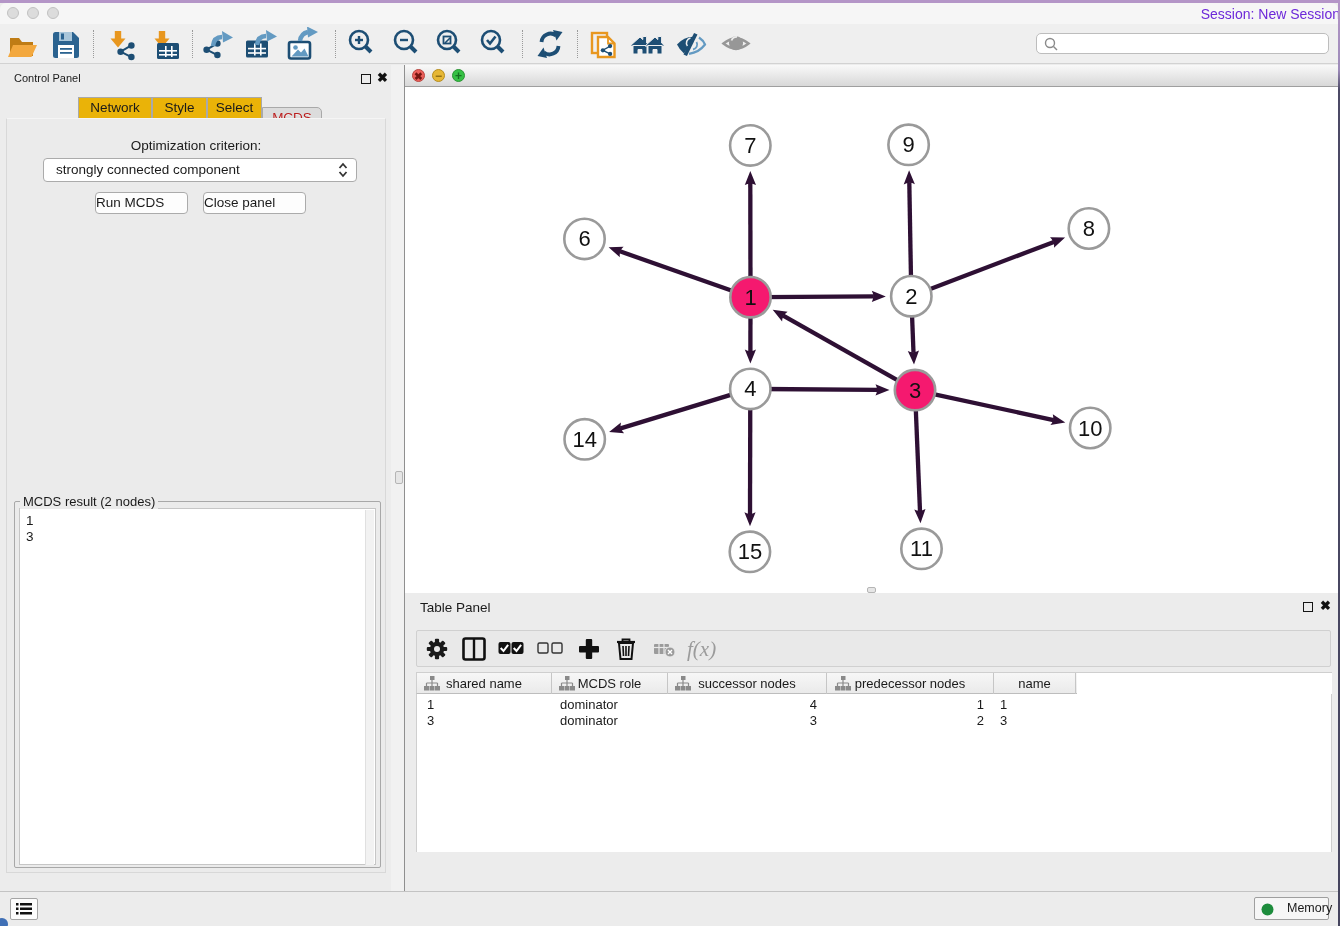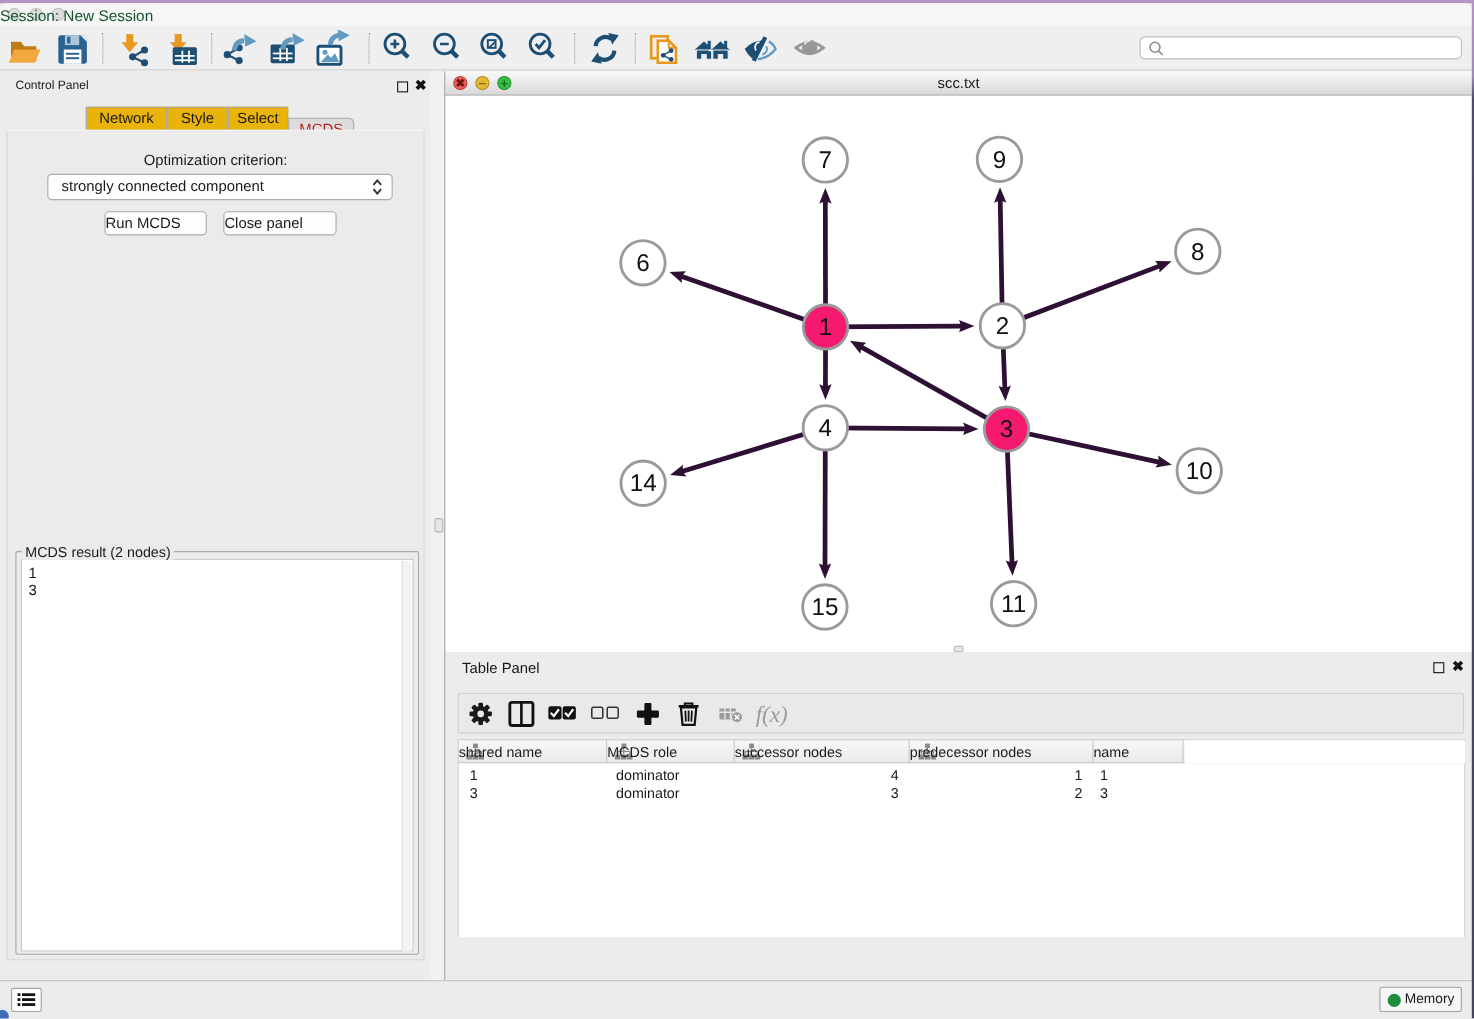--- a/index.html
+++ b/index.html
@@ -1,21 +1,21 @@
 <!DOCTYPE html>
 <html><head><meta charset="utf-8"><style>
 *{margin:0;padding:0;box-sizing:border-box}
 html,body{width:1340px;height:926px;overflow:hidden}
 body{font-family:"Liberation Sans",sans-serif;background:#ececec;position:relative;font-size:13px;color:#1a1a1a}
 .abs{position:absolute}
 .purple-top{left:0;top:0;width:1340px;height:3px;background:#b495c7}
 .purple-right{right:0;top:0;width:2px;height:926px;background:linear-gradient(#b495c7 0px,#9d8bb9 70px,#4c4a66 90px,#45445e 100%);z-index:50}
 .titlebar{left:0;top:3px;width:1338px;height:21px;background:#f6f6f6;border-radius:6px 6px 0 0}
 .tl{width:12px;height:12px;border-radius:50%;background:#dcdcdc;border:1px solid #c2c2c2;position:absolute;top:4px}
-.title-txt{left:0;top:6px;width:1340px;text-align:left;color:#14532d;font-size:14px}
+.title-txt{left:0;top:6px;width:1340px;text-align:right;color:#6d28d9;font-size:14px}
 .toolbar{left:0;top:24px;width:1338px;height:40px;background:#efefef;border-bottom:1px solid #d2d2d2}
 .tsep{position:absolute;top:6px;height:28px;width:0;border-left:1px dotted #9a9a9a}
 .searchbox{left:1036px;top:33px;width:293px;height:21px;background:#fff;border:1px solid #bdbdbd;border-radius:5px}
 
 .ctrl{left:0;top:65px;width:391px;height:826px;background:#ececec}
 .pfloat{position:absolute;width:10px;height:10px;border:1.6px solid #151515}
 .px{position:absolute;font-size:13px;font-weight:bold;color:#111}
 .tab{position:absolute;top:0;height:22px;background:#eab308;border:1px solid #a9a9a9;text-align:center;line-height:20px;font-size:13.5px}
 .ctrl-content{position:absolute;left:6px;top:118px;width:380px;height:755px;background:#ebebeb;border:1px solid #d8d8d8;border-top:1px solid #f5f5f5}
 .combo{position:absolute;left:43px;top:158px;width:314px;height:24px;background:#fff;border:1px solid #ababab;border-radius:4px;line-height:22px;padding-left:12px;font-size:13.5px}
@@ -30,24 +30,24 @@
 .grip{position:absolute;background:#e6e6e6;border:1px solid #b5b5b5;border-radius:2px}
 
 .sccwin{left:405px;top:65px;width:933px;height:22px;background:linear-gradient(#f9f9f9,#d8d8d8);border-bottom:1px solid #9f9f9f}
 .wl{width:13px;height:13px;border-radius:50%;position:absolute;top:4px;text-align:center;line-height:12.5px;font-size:12px;font-weight:bold}
 .canvas{left:405px;top:87px;width:933px;height:506px;background:#fff}
 
 .tpanel{left:405px;top:593px;width:933px;height:298px;background:#ececec}
 .ttoolbar{position:absolute;left:11px;top:37px;width:915px;height:37px;background:#e9e9e9;border:1px solid #d0d0d0;border-radius:2px}
 .thead{position:absolute;left:11px;top:79px;width:916px;height:22px;background:linear-gradient(#f7f7f7,#eaeaea);border:1px solid #cfcfcf;border-bottom:1px solid #bdbdbd}
 .tbody{position:absolute;left:11px;top:101px;width:916px;height:158px;background:#fff;border-left:1px solid #cfcfcf;border-right:1px solid #cfcfcf}
-.hcell{position:absolute;top:0;height:21px;border-right:1px solid #c6c6c6;line-height:21px;font-size:13px}
+.hcell{position:absolute;top:0;height:21px;border-right:1px solid #c6c6c6;text-align:center;line-height:21px;font-size:13px}
 .bottabs{position:absolute;left:287px;top:271px;height:22px;border:1px solid #a8a8a8;border-radius:7px;background:#fff;overflow:hidden}
 .btab{position:absolute;top:0;height:22px;text-align:center;line-height:21px;font-size:13.5px;border-right:1px solid #a8a8a8}
-.membtn{left:1254px;top:897px;width:75px;height:23px;background:#f6f6f6;border:1px solid #9f9f9f;position:absolute;border-radius:2px;line-height:21px;font-size:12.5px;padding-left:22px}
+.membtn{left:1254px;top:897px;width:75px;height:23px;background:#f6f6f6;border:1px solid #9f9f9f;position:absolute;border-radius:2px;line-height:21px;font-size:12.5px;padding-left:32px}
 .statusbar{left:0;top:891px;width:1340px;height:35px;background:#ececec;border-top:1px solid #c3c3c3}
 .listbtn{position:absolute;left:10px;top:898px;width:28px;height:22px;background:#fcfcfc;border:1px solid #a5a5a5;border-radius:2px}
 </style></head>
 <body>
 <div class="abs purple-top"></div>
 
 <div class="abs titlebar">
   <div class="tl" style="left:7px"></div>
     <div class="tl" style="left:27px"></div>
     <div class="tl" style="left:47px"></div>
@@ -183,21 +183,20 @@
 <div class="abs grouplabel">MCDS result (2 nodes)</div>
 
 <div class="abs vdiv"></div>
 <div class="abs vline"></div>
 <div class="grip" style="left:395px;top:471px;width:8px;height:13px"></div>
 
 <div class="abs sccwin">
   <div class="wl" style="left:7px;background:#ec5f5b;border:1px solid #b74640;color:#741511;font-size:10.5px">✖</div>
   <div class="wl" style="left:27px;background:#e6b735;border:1px solid #b68d1e;color:#8a6a10">−</div>
   <div class="wl" style="left:47px;background:#35c044;border:1px solid #2a9434;color:#156e20">+</div>
-  <div style="position:absolute;left:0;top:3px;width:100%;text-align:center;font-size:13.5px;color:#1a1a1a">scc.txt</div>
 </div>
 <div class="abs canvas"></div>
 <svg id="graph" width="933" height="505" viewBox="0 0 933 505" style="position:absolute;left:405px;top:87px" font-family="Liberation Sans, sans-serif">
     <line x1="345.5" y1="210.2" x2="345.3" y2="95.9" stroke="#2e1034" stroke-width="4.3"></line>
     <path d="M345.3 83.9 L351.0 97.9 Q345.3 94.9 339.8 97.9 Z" fill="#2e1034"></path>
     <line x1="345.5" y1="210.2" x2="214.9" y2="164.3" stroke="#2e1034" stroke-width="4.3"></line>
     <path d="M203.6 160.3 L218.6 159.7 Q213.9 164.0 214.9 170.3 Z" fill="#2e1034"></path>
     <line x1="345.5" y1="210.2" x2="468.8" y2="209.4" stroke="#2e1034" stroke-width="4.3"></line>
     <path d="M480.8 209.4 L466.8 215.0 Q469.8 209.4 466.8 203.8 Z" fill="#2e1034"></path>
     <line x1="345.5" y1="210.2" x2="345.4" y2="264.4" stroke="#2e1034" stroke-width="4.3"></line>

